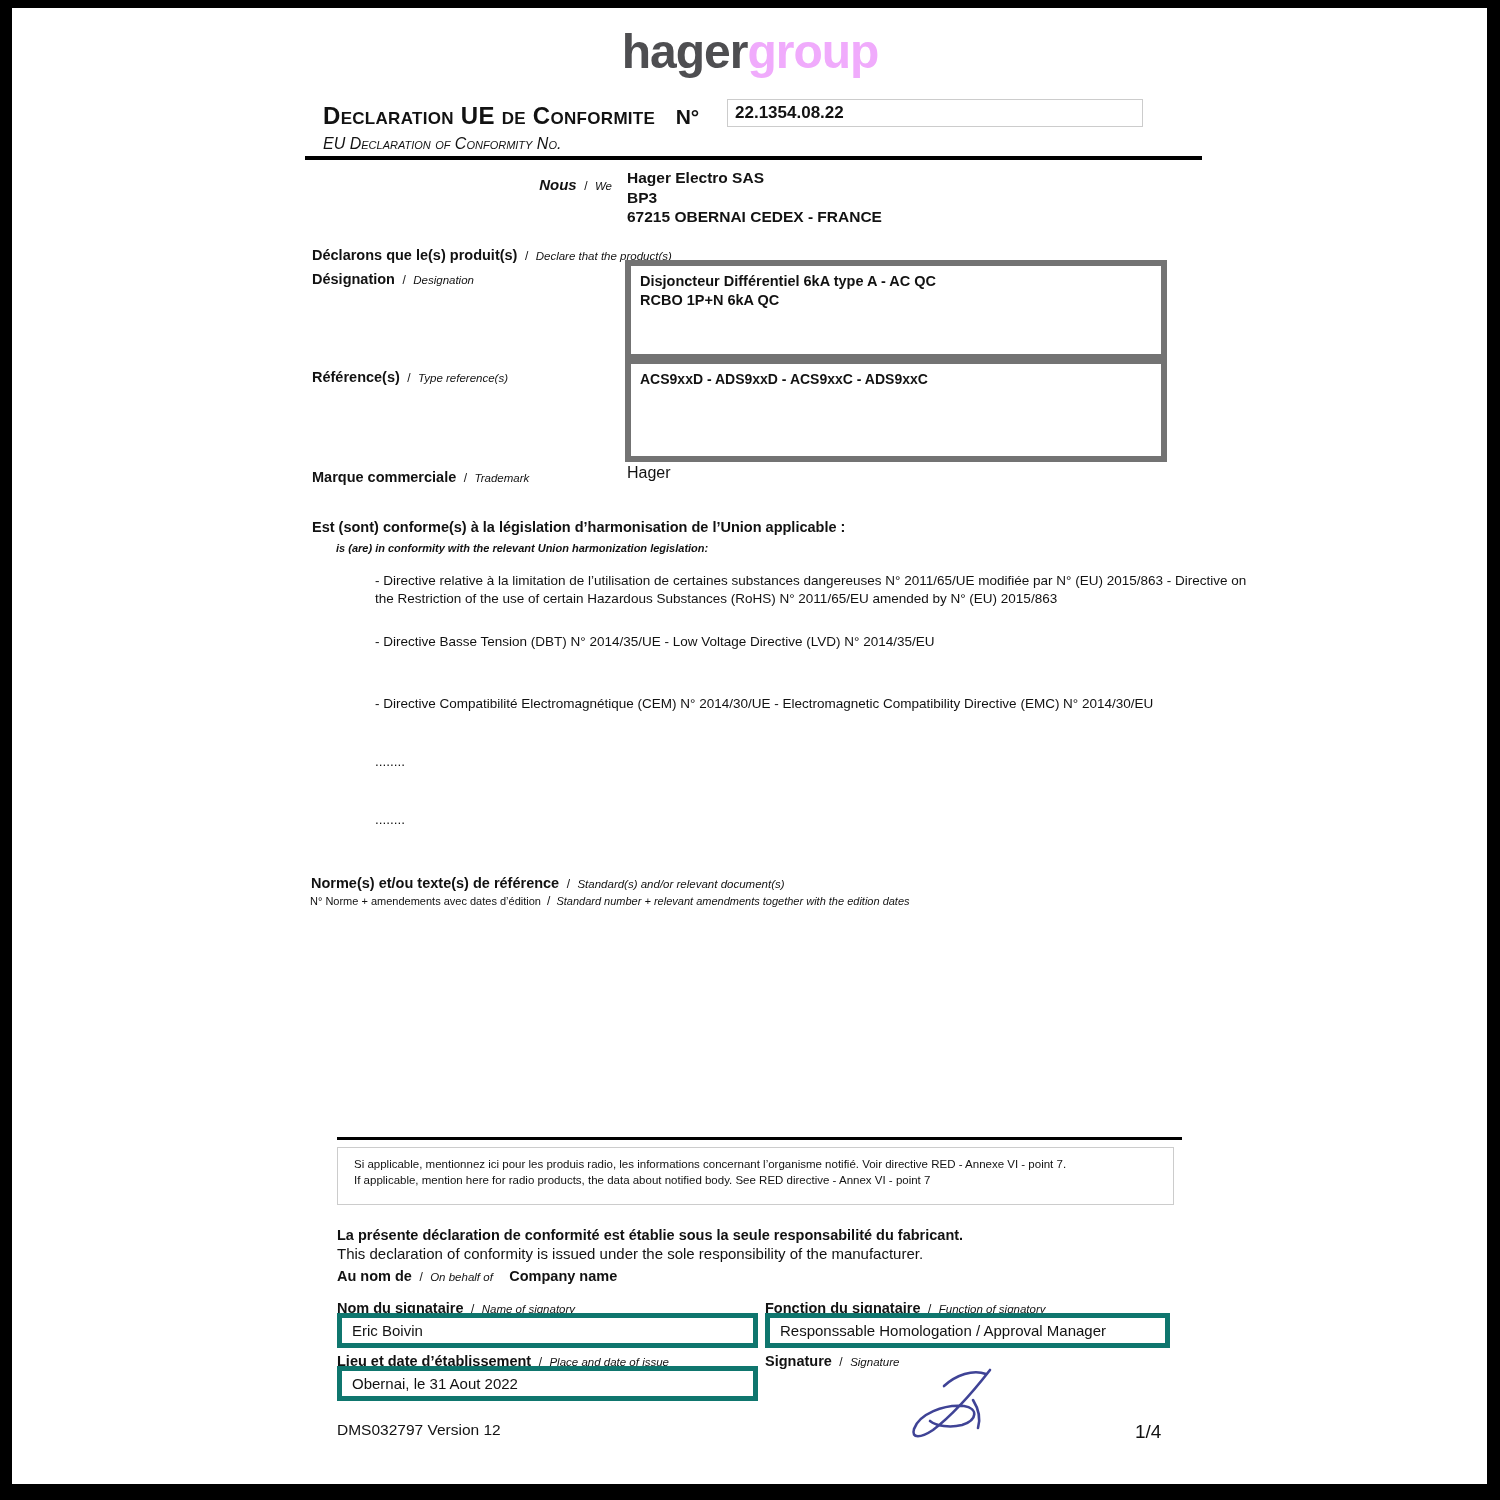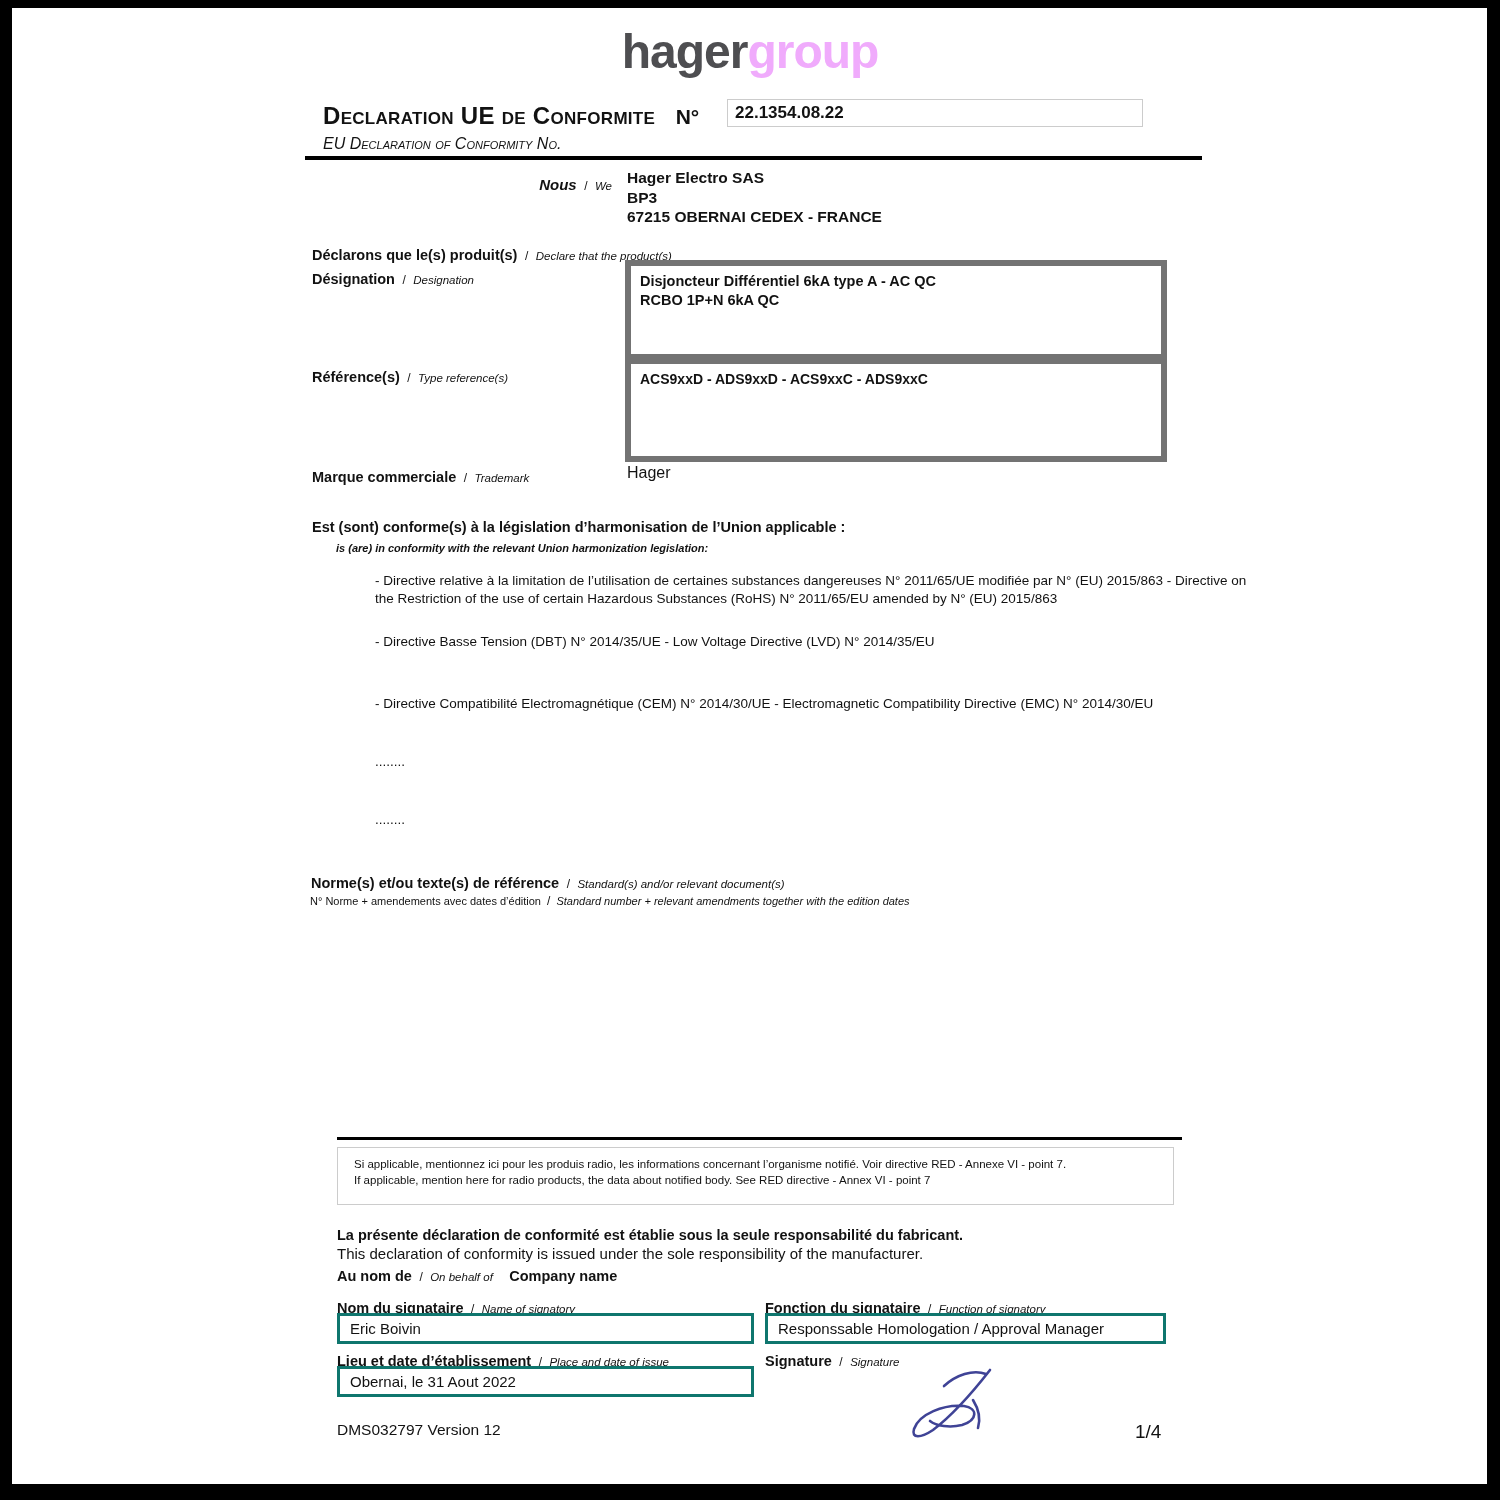--- a/index.html
+++ b/index.html
@@ -56,21 +56,21 @@
              padding:8px 16px;font-size:11.5px;line-height:16px;}
 
   .resp-fr{left:337px;top:1227px;font-weight:700;font-size:14.5px;}
   .resp-en{left:337px;top:1245px;font-size:15px;}
 
   .behalf{left:337px;top:1267px;white-space:nowrap;}
   .company{font-weight:700;font-size:14.5px;margin-left:12px;}
 
   .name-label{left:337px;top:1299px;white-space:nowrap;}
   .func-label{left:765px;top:1299px;white-space:nowrap;}
-  .input{border:3px solid #0f766e;font-size:15px;line-height:25px;height:25px;padding-left:10px;background:#fff;}
+  .input{border:5px solid #0f766e;font-size:15px;line-height:25px;height:25px;padding-left:10px;background:#fff;}
   .name-field{left:337px;top:1313px;width:401px;}
   .func-field{left:765px;top:1313px;width:385px;}
   .place-label{left:337px;top:1352px;white-space:nowrap;}
   .sign-label{left:765px;top:1352px;white-space:nowrap;}
   .place-field{left:337px;top:1366px;width:401px;}
   .signature{left:878px;top:1360px;}
 
   .footer-left{left:337px;top:1421px;font-size:15.5px;}
   .footer-right{left:1135px;top:1421px;font-size:19px;}
 </style>

